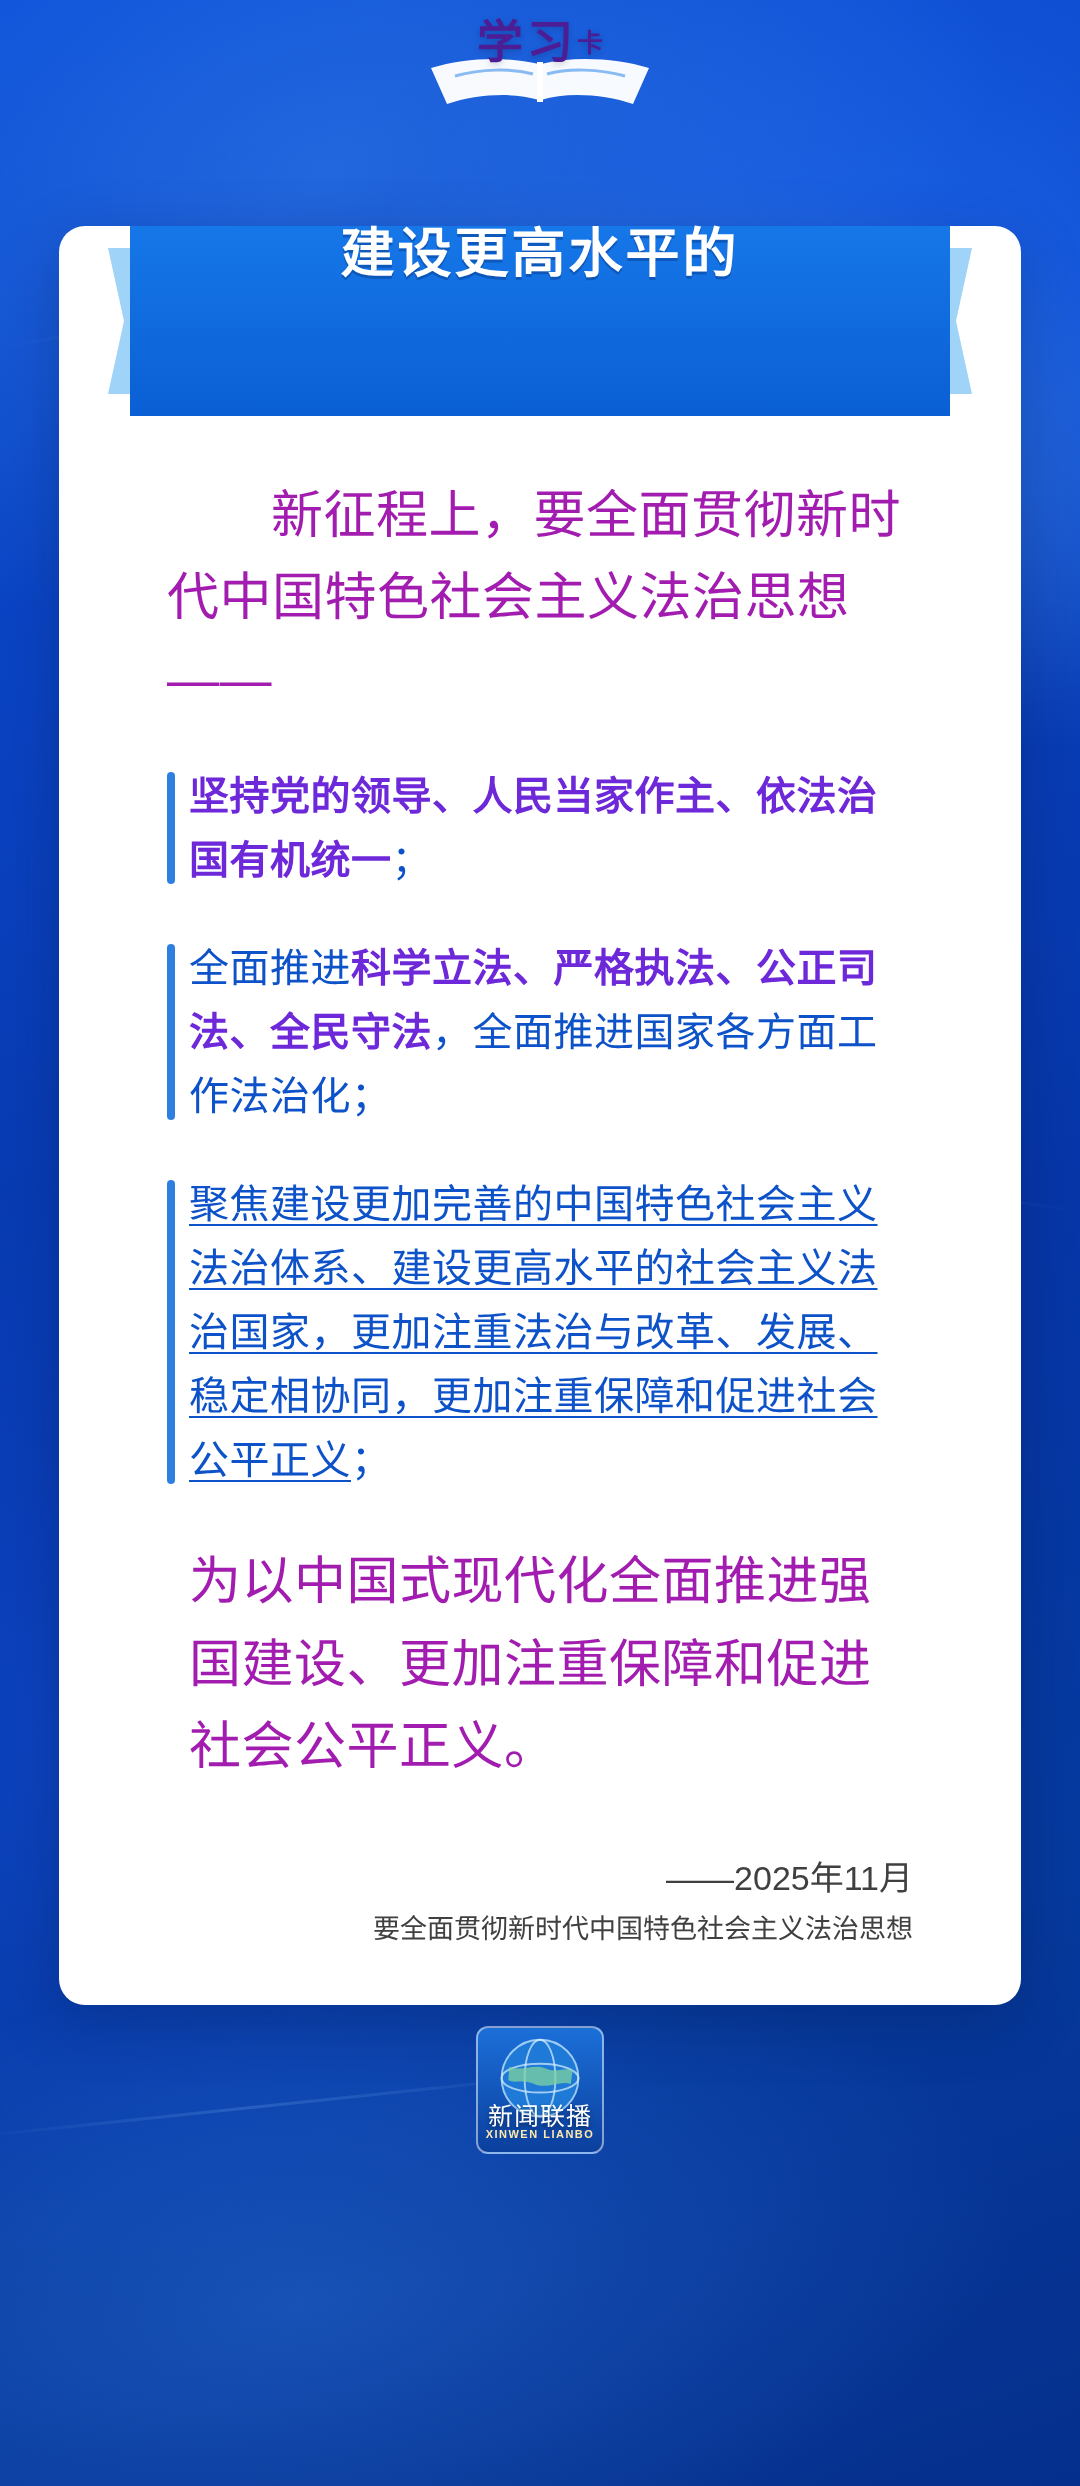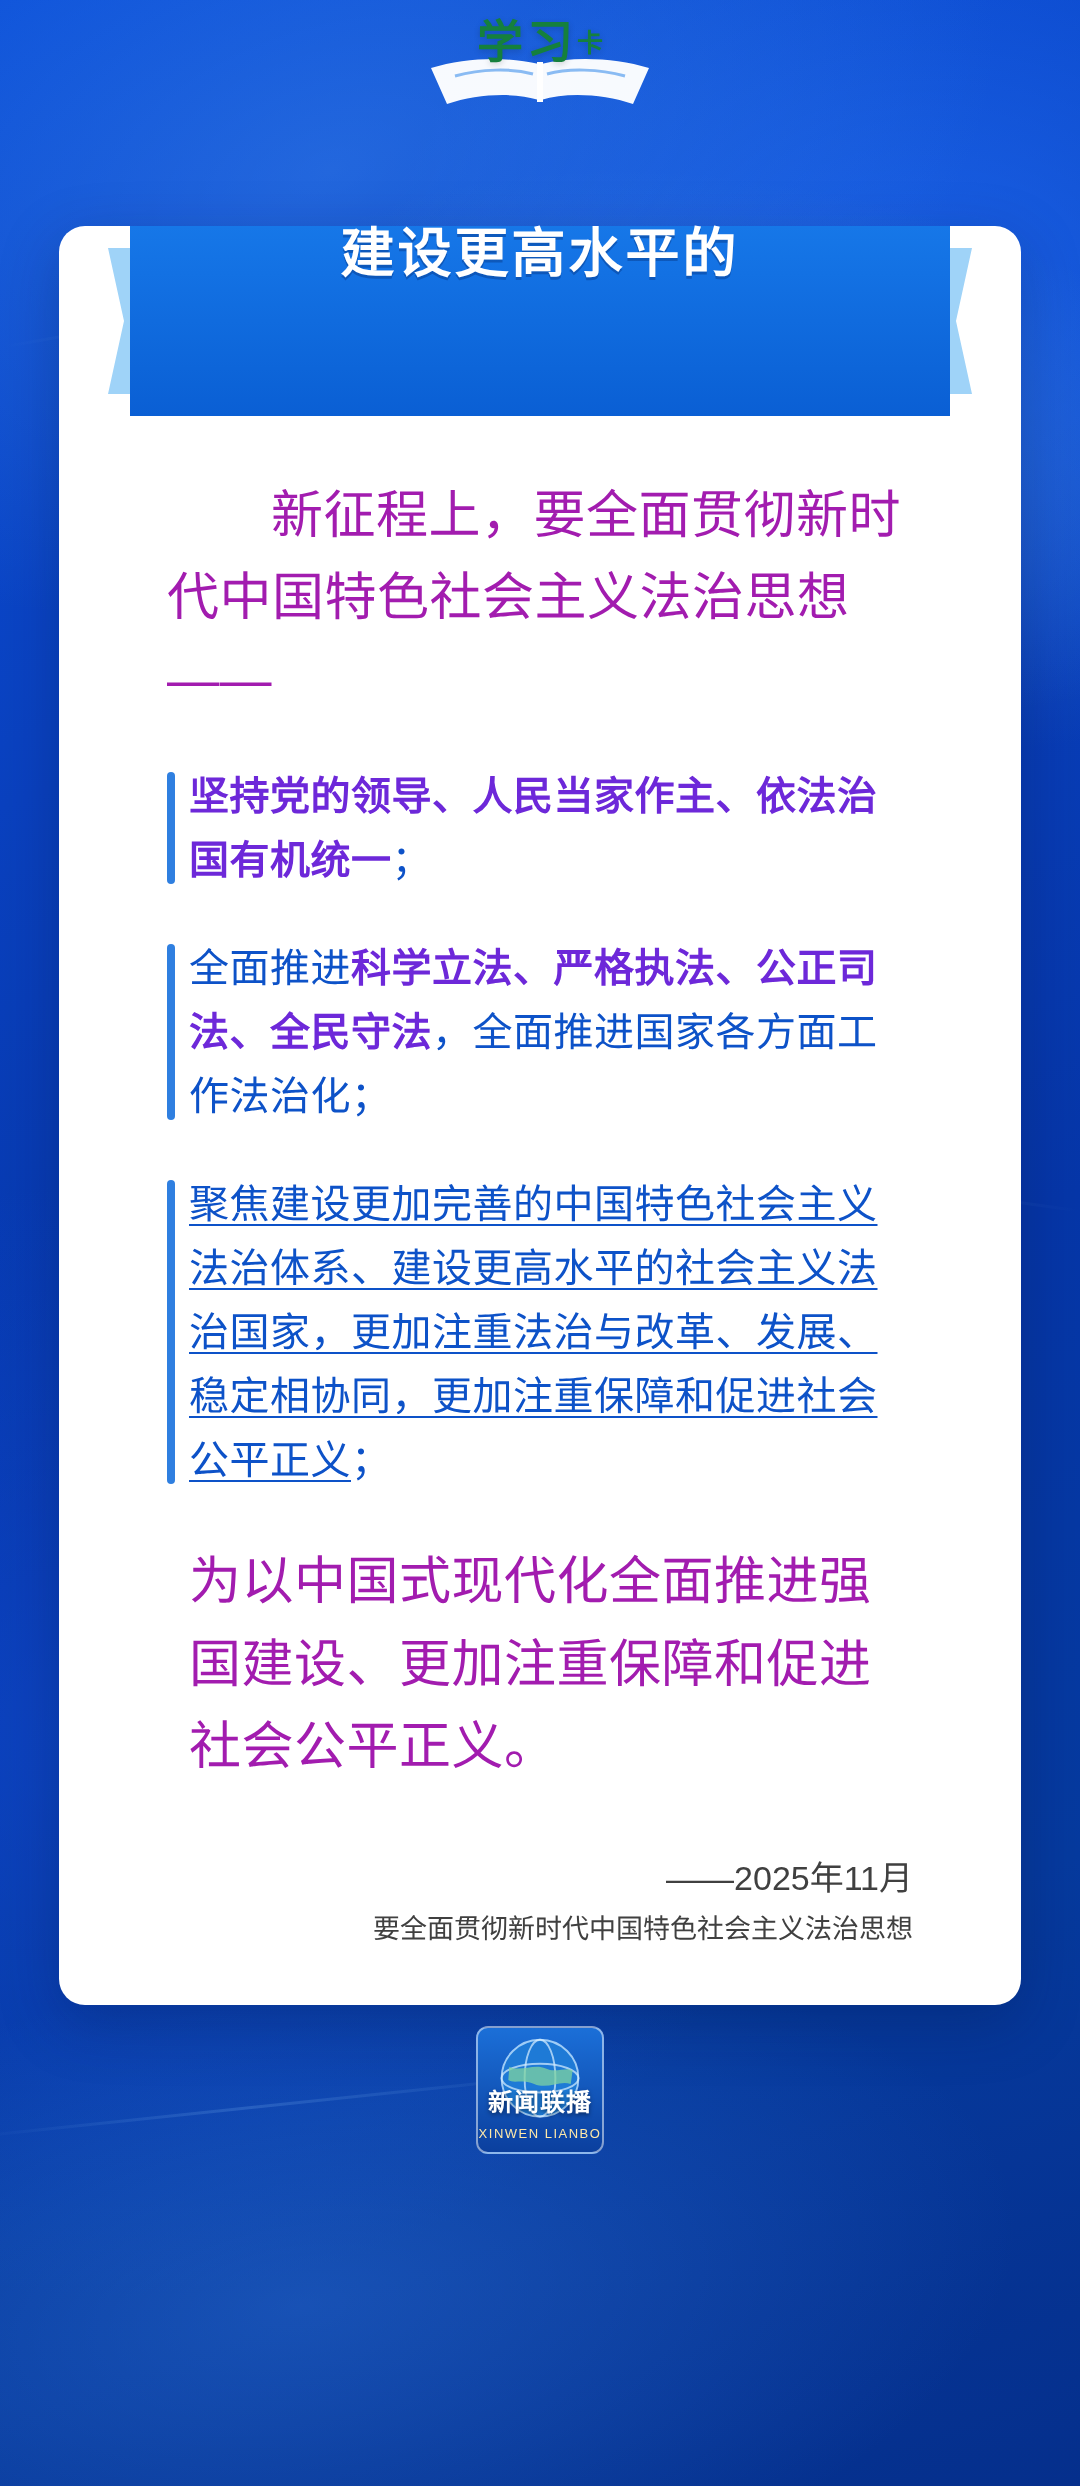--- a/index.html
+++ b/index.html
@@ -64,21 +64,21 @@
     height: 120px;
     display: flex;
     flex-direction: column;
     align-items: center;
     justify-content: flex-start;
   }
   .logo-text {
     font-family: "Liberation Serif", serif;
     font-weight: bold;
     font-size: 46px;
-    color: #15803d;
+    color: #4c1d95;
     letter-spacing: 4px;
     line-height: 1;
     text-shadow: 0 2px 6px rgba(0,0,0,0.18);
     position: relative;
     z-index: 3;
   }
   .logo-text .small {
     font-size: 26px;
     vertical-align: 6px;
     letter-spacing: 0;
@@ -220,35 +220,36 @@
     position: absolute;
     top: 6px;
     left: 50%;
     transform: translateX(-50%);
     width: 96px; height: 96px;
   }
   .badge .cn {
     position: relative;
     z-index: 2;
     font-family: "Liberation Serif", serif;
-    font-weight: bold;
+    font-weight: normal;
     font-size: 25px;
     color: #ffffff;
     letter-spacing: 1px;
     text-shadow: 0 2px 4px rgba(0,0,0,0.45);
     line-height: 1;
   }
   .badge .en {
     position: relative;
     z-index: 2;
-    font-size: 13px;
+    font-size: 11px;
     color: #ffe9a8;
     letter-spacing: 1.5px;
-    margin-top: 12px;
+    margin-top: 0;
     line-height: 1;
+    font-weight: bold;
   }
 </style>
 </head>
 <body>
 
 <div class="bg-swoosh sw1"></div>
 <div class="bg-swoosh sw2"></div>
 <div class="bg-swoosh sw3"></div>
 <div class="streak" style="left:0; width:520px; top:300px; transform:rotate(-10deg);"></div>
 <div class="streak" style="right:0; width:420px; top:1180px; transform:rotate(8deg);"></div>

